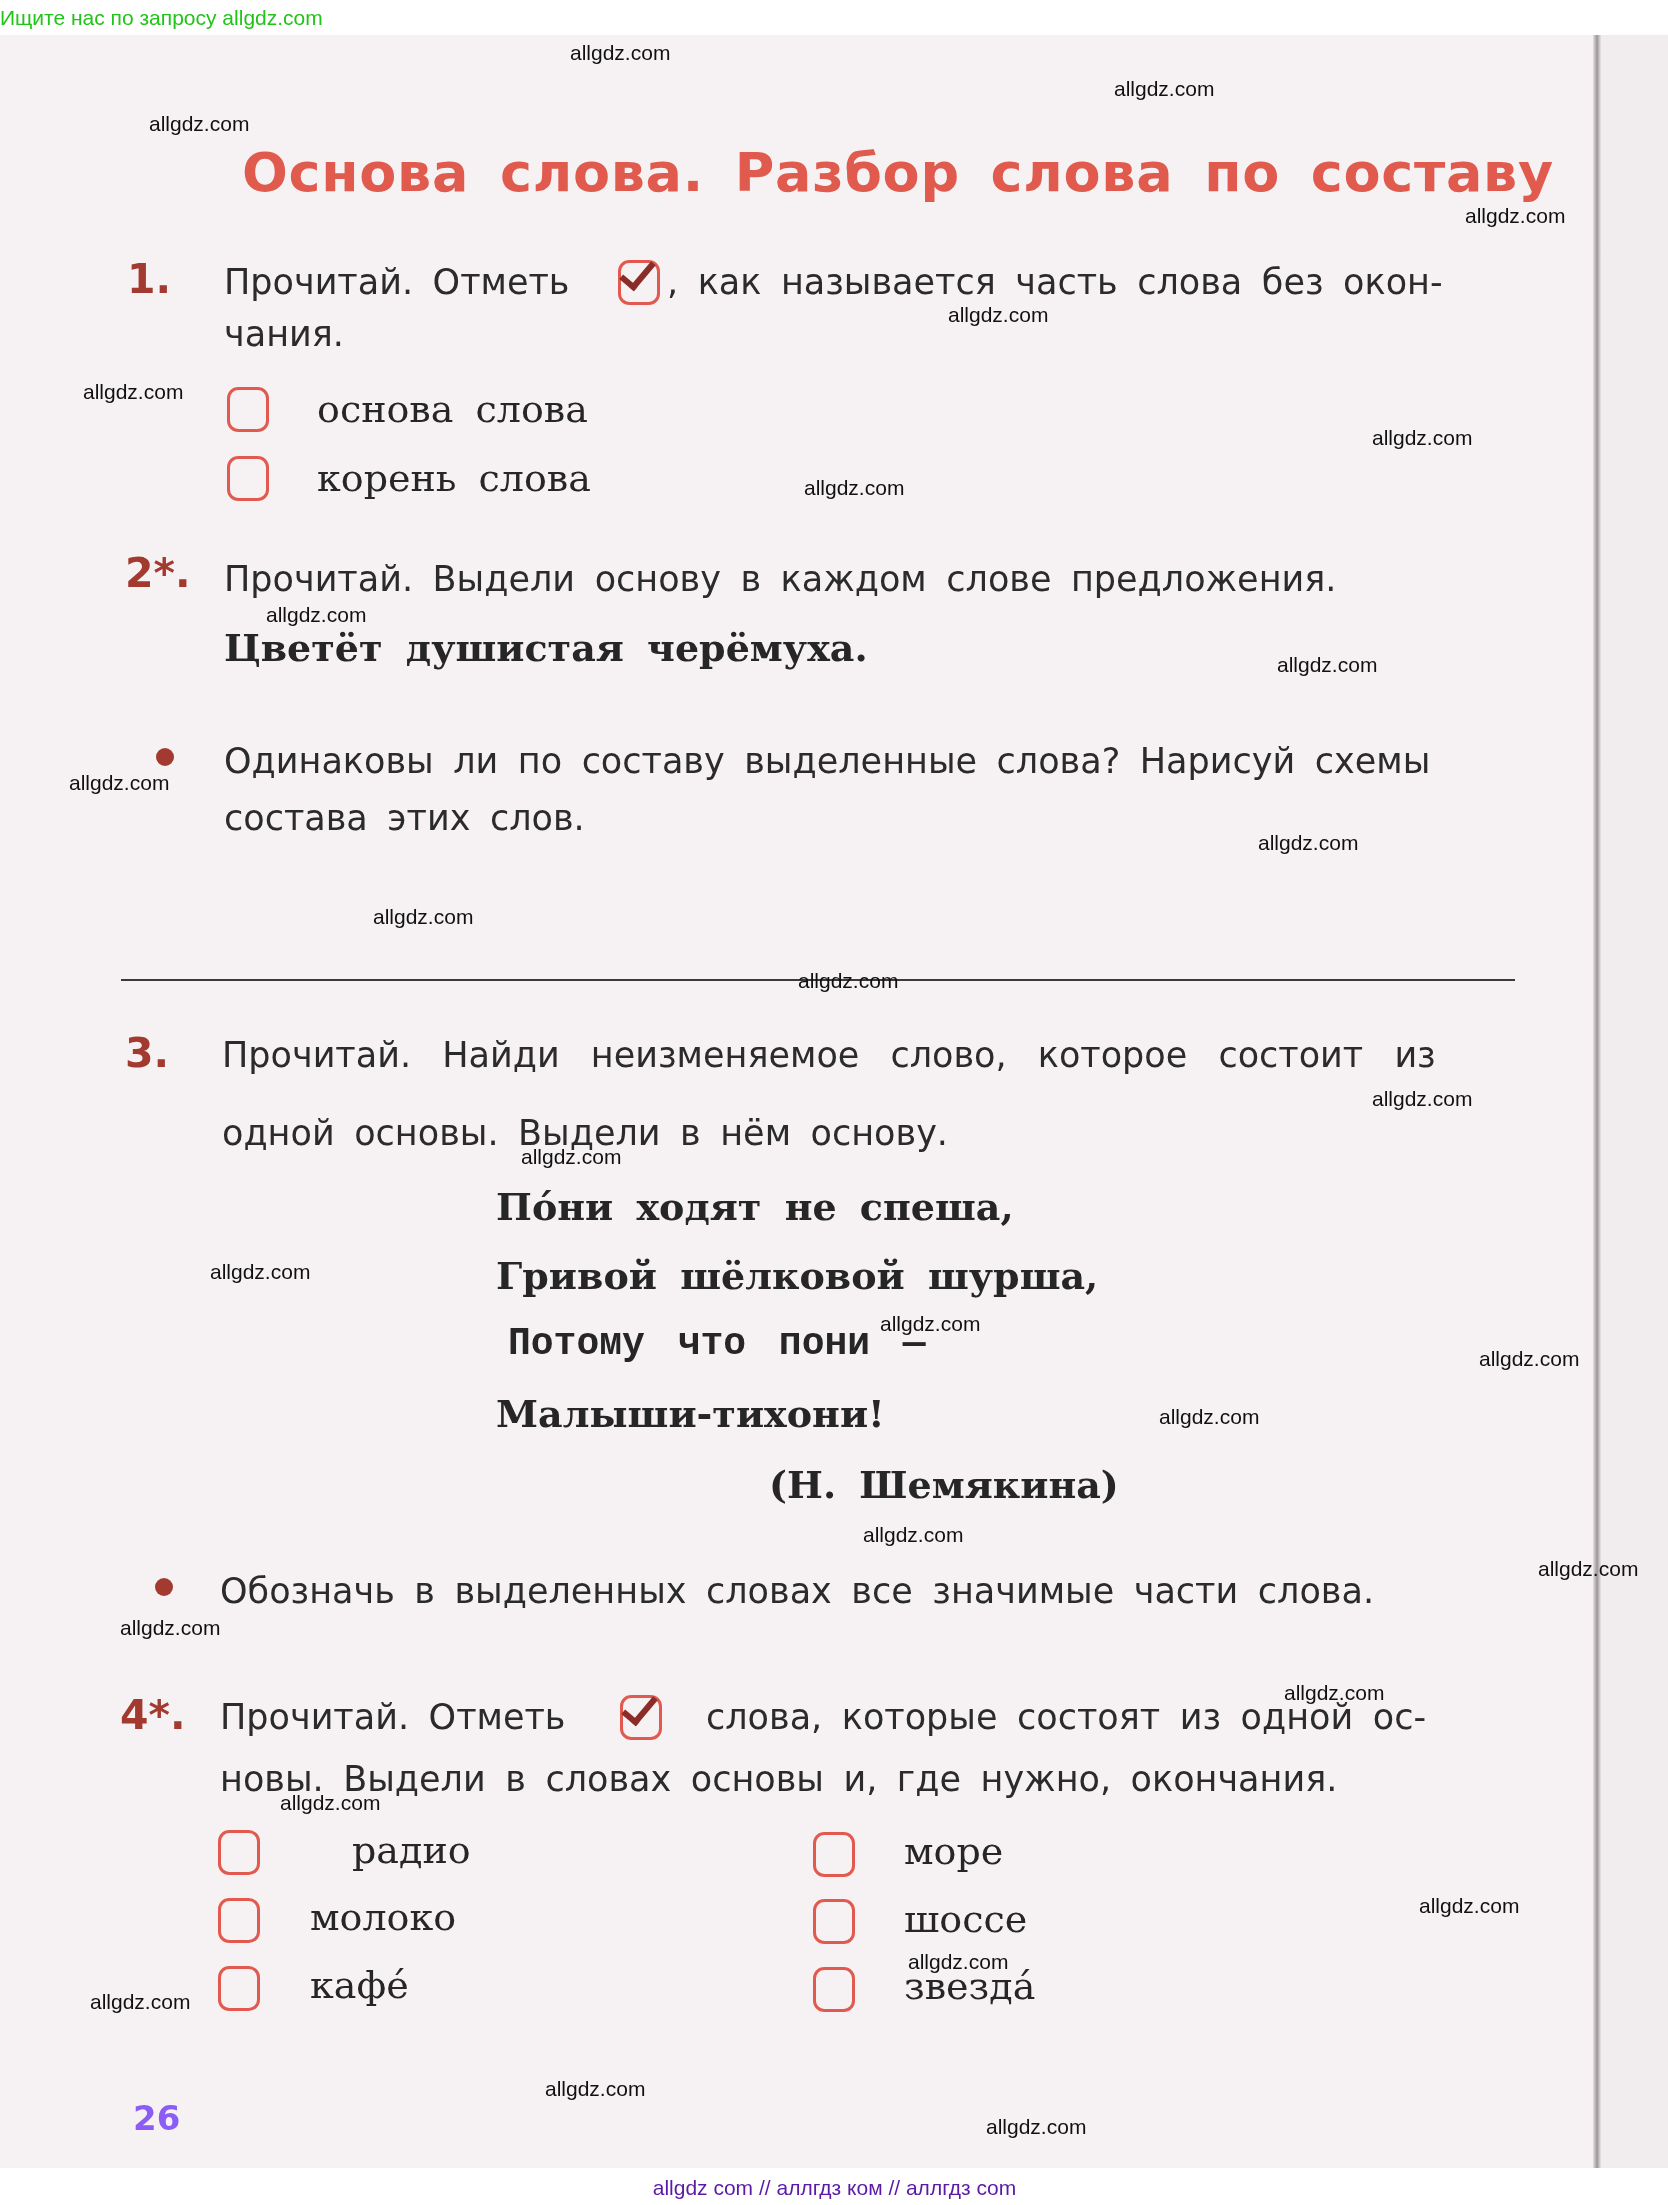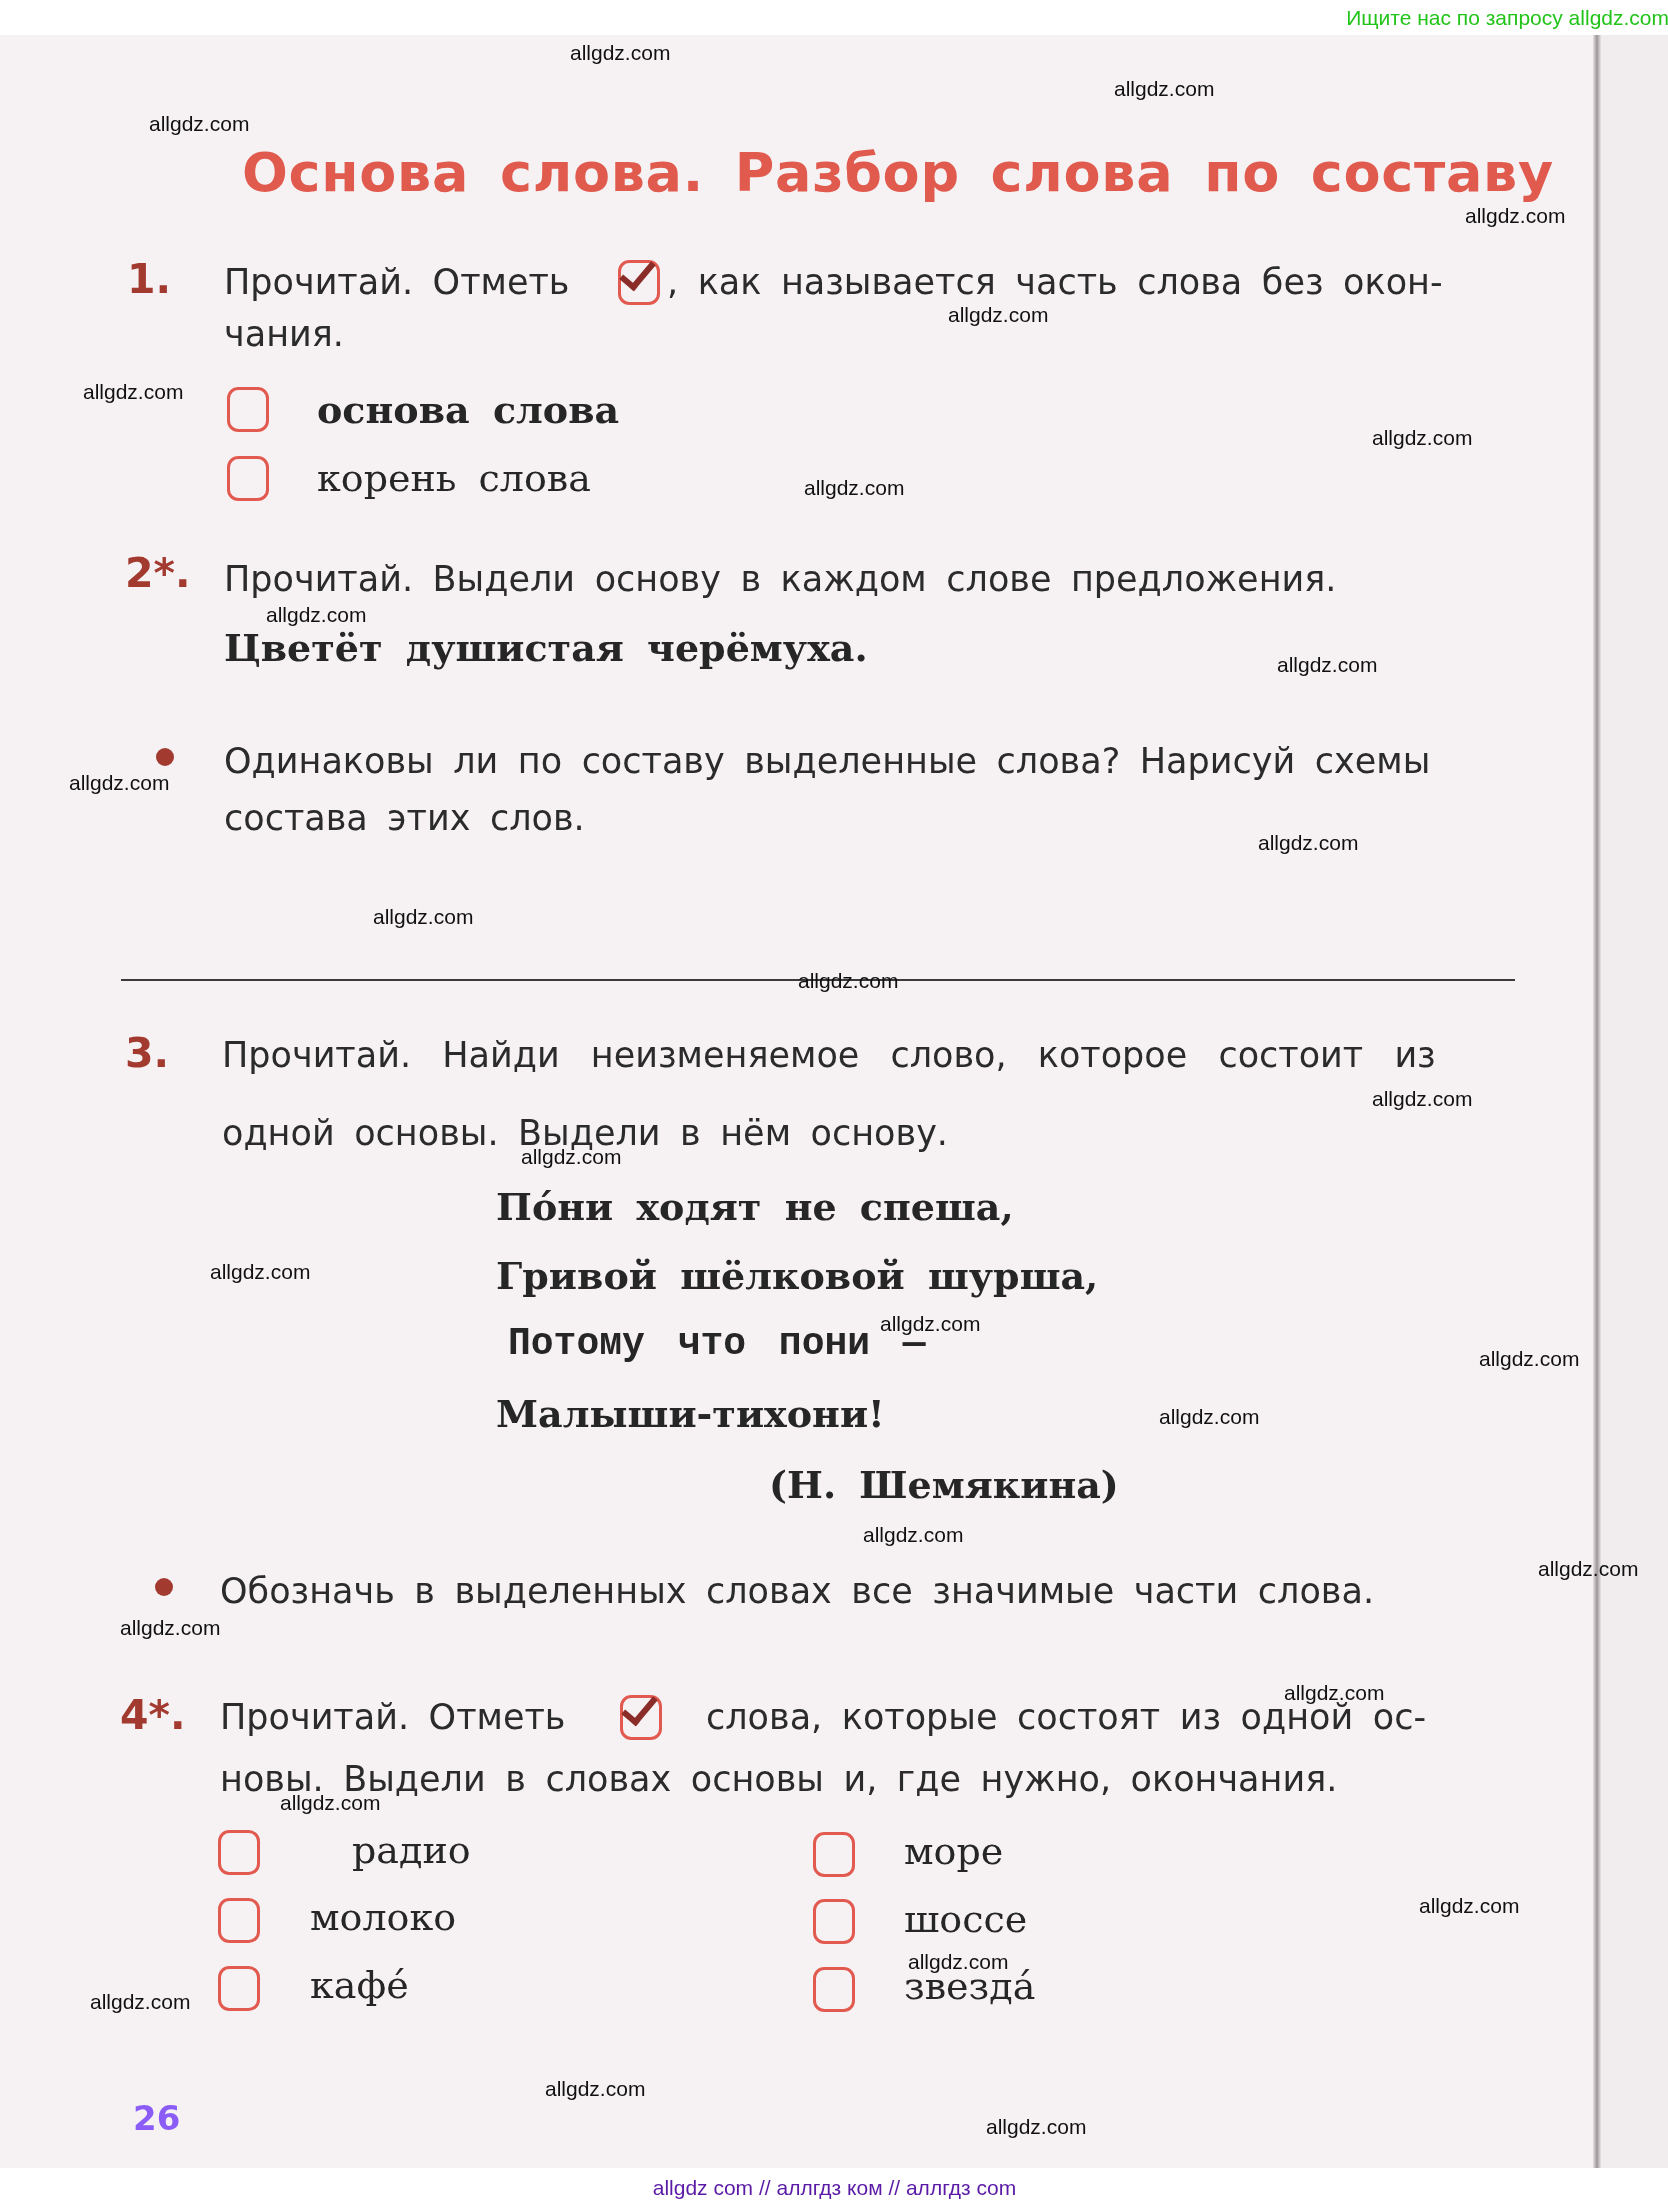--- a/index.html
+++ b/index.html
@@ -3,21 +3,21 @@
 <meta charset="utf-8">
 <style>
   html, body { margin:0; padding:0; }
   body {
     width:1669px; height:2205px; position:relative; overflow:hidden;
     background:#ffffff;
     font-family:"DejaVu Sans", sans-serif;
   }
   .top-banner {
     position:absolute; left:0; top:0; width:1669px; height:35px;
-    text-align:right; color:#22c41a; font-size:21px; line-height:35px;
+    text-align:left; color:#22c41a; font-size:21px; line-height:35px;
     font-family:"Liberation Sans", sans-serif;
   }
   .page {
     position:absolute; left:0; top:35px; width:1669px; height:2133px;
     background:#f6f2f4;
   }
   .spine {
     position:absolute; left:1593px; top:0; width:8.4px; height:2133px;
     background:linear-gradient(to right,#e6e1e3,#9c9597,#e9e5e6);
   }
@@ -86,21 +86,21 @@
 
   <div class="title">Основа слова. Разбор слова по составу</div>
 
   <div class="num" style="left:127px;top:220px;">1.</div>
   <div class="txt" style="left:224px;top:227px;">Прочитай. Отметь</div>
   <div class="cbox check" style="left:618px;top:225px;"></div>
   <div class="txt" style="left:667px;top:227px;">, как называется часть слова без окон-</div>
   <div class="txt" style="left:224px;top:279px;">чания.</div>
 
   <div class="cbox" style="left:227px;top:352px;"></div>
-  <div class="serif" style="left:317px;top:352px;font-weight:bold;">основа слова</div>
+  <div class="serif" style="left:317px;top:352px;">основа слова</div>
   <div class="cbox" style="left:227px;top:421px;"></div>
   <div class="serif" style="left:317px;top:421px;">корень слова</div>
 
   <div class="num" style="left:125px;top:514px;">2*.</div>
   <div class="txt" style="left:224px;top:524px;">Прочитай. Выдели основу в каждом слове предложения.</div>
   <div class="serif bold" style="left:224px;top:590px;text-align:center;">Цветёт душистая черёмуха.</div>
 
   <div class="bullet" style="left:156px;top:713px;"></div>
   <div class="txt" style="left:224px;top:706px;">Одинаковы ли по составу выделенные слова? Нарисуй схемы</div>
   <div class="txt" style="left:224px;top:763px;">состава этих слов.</div>

